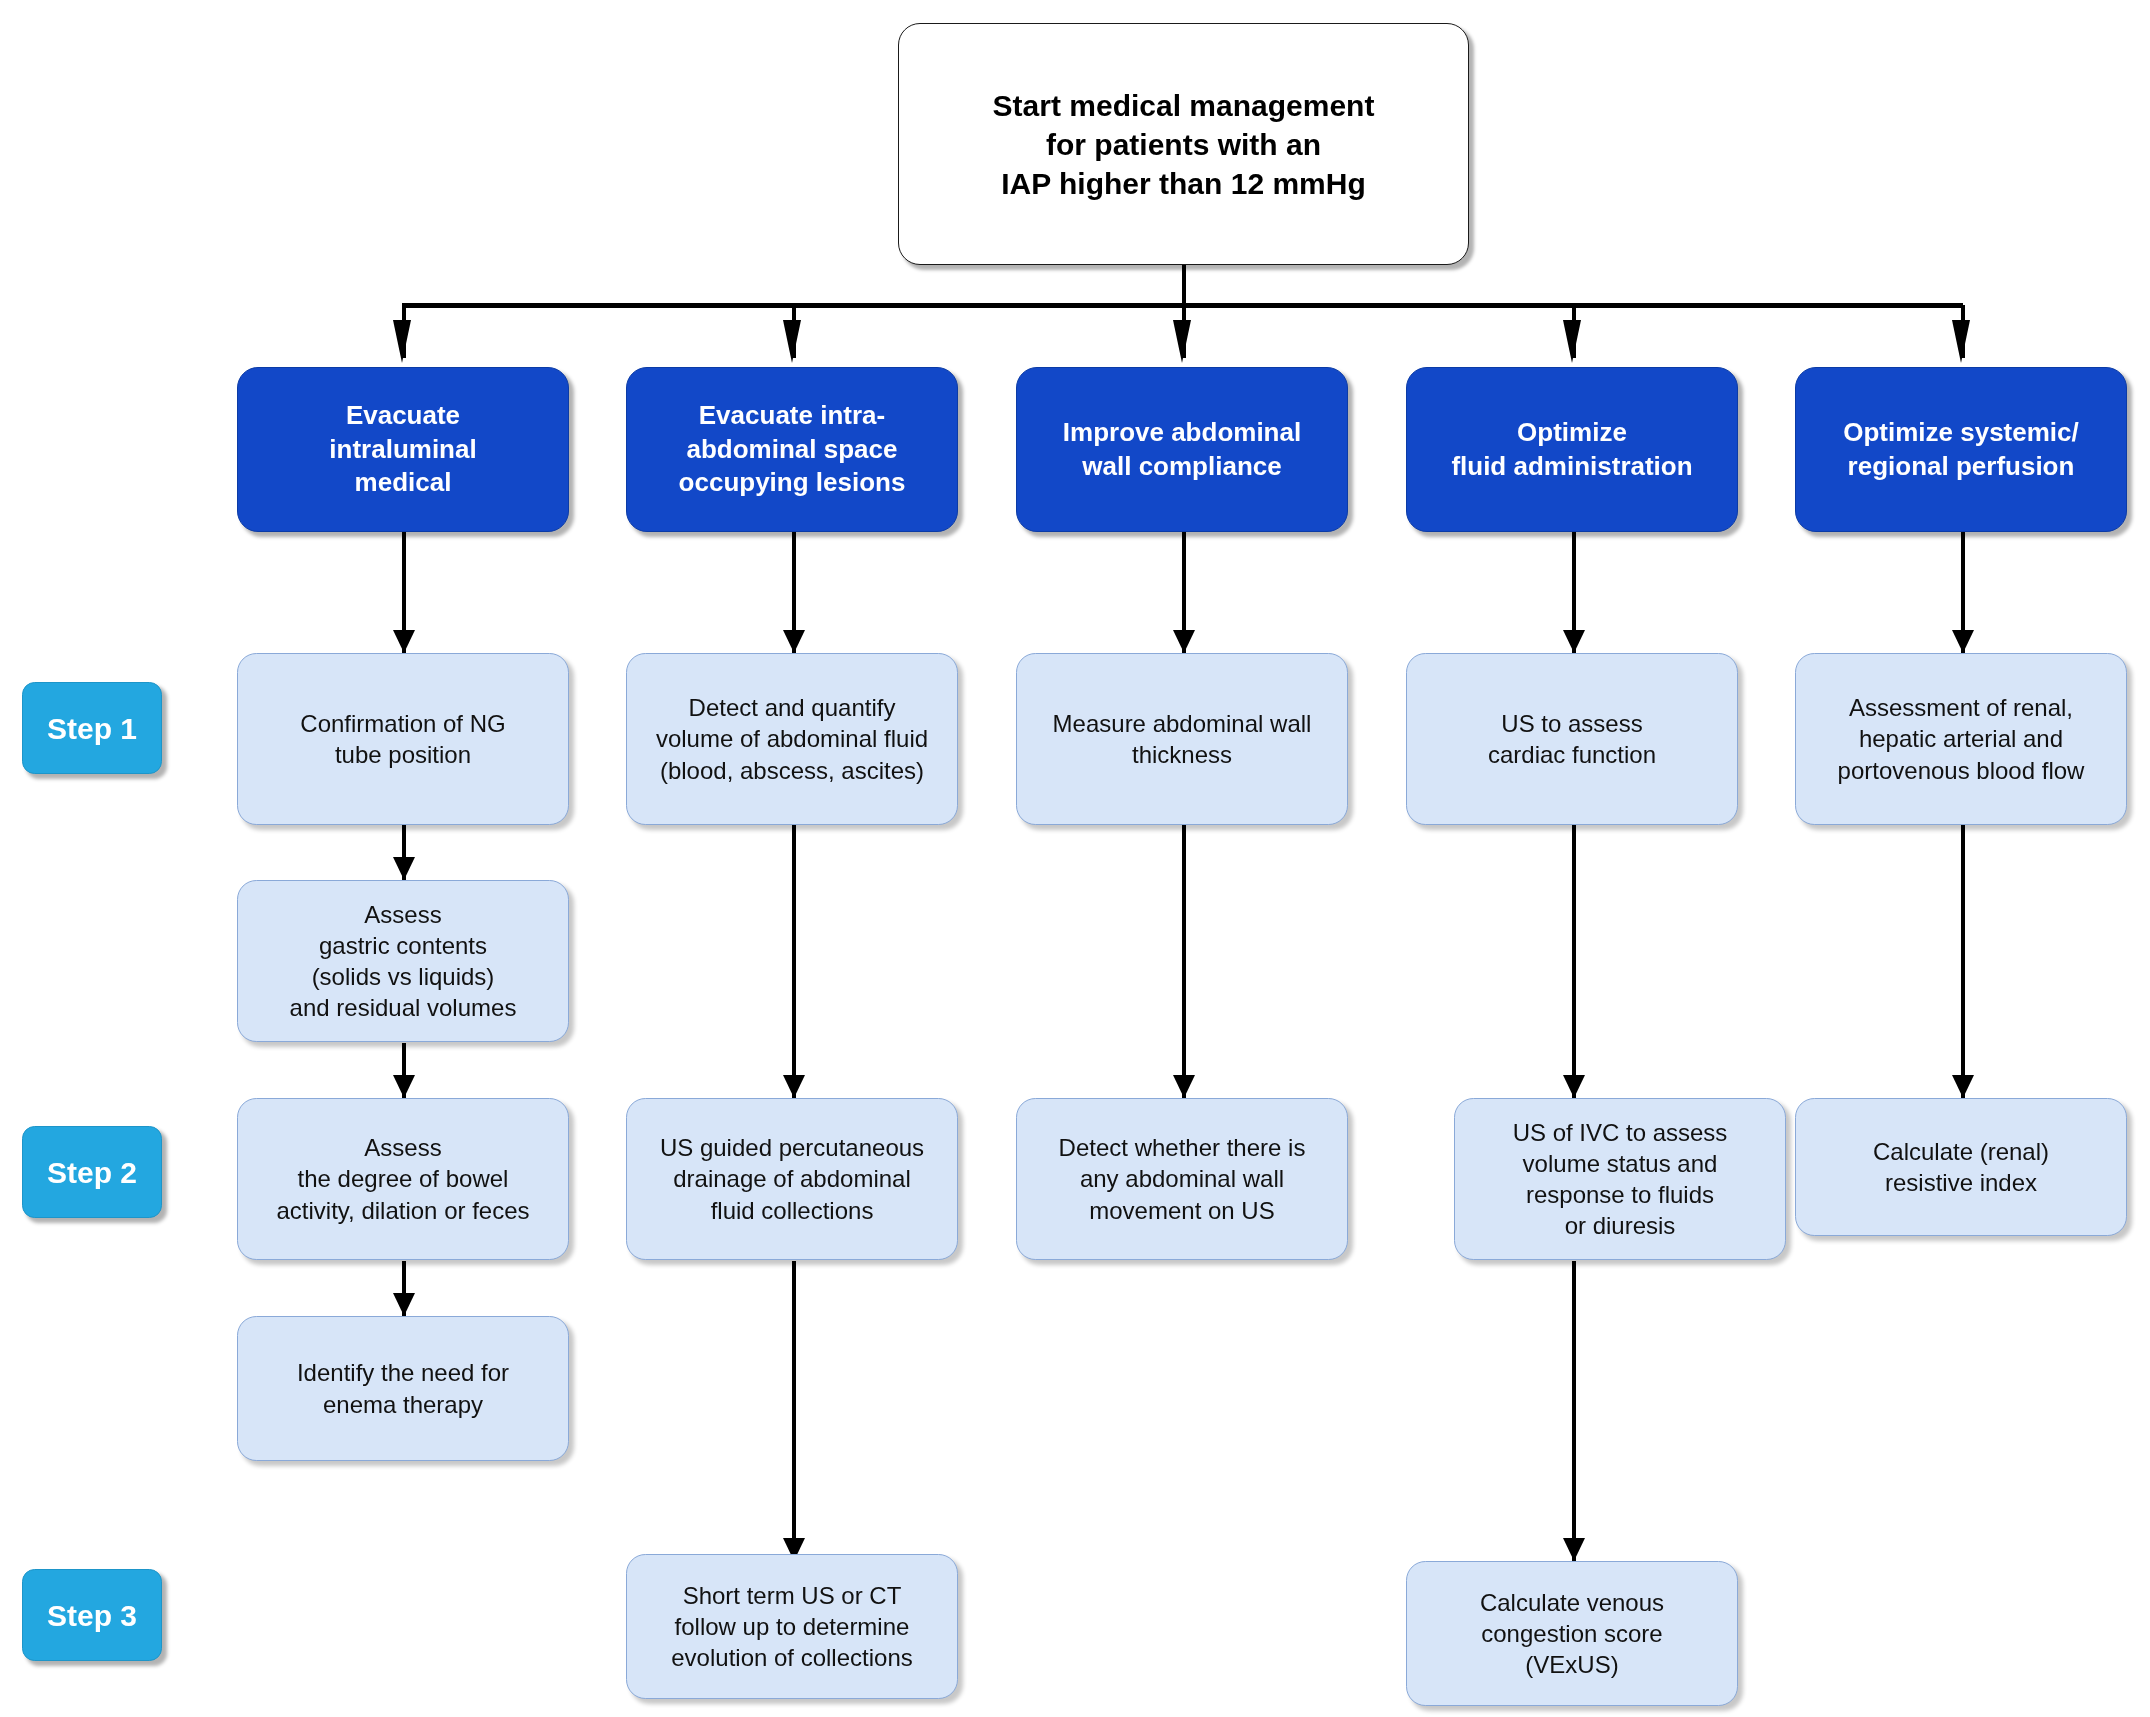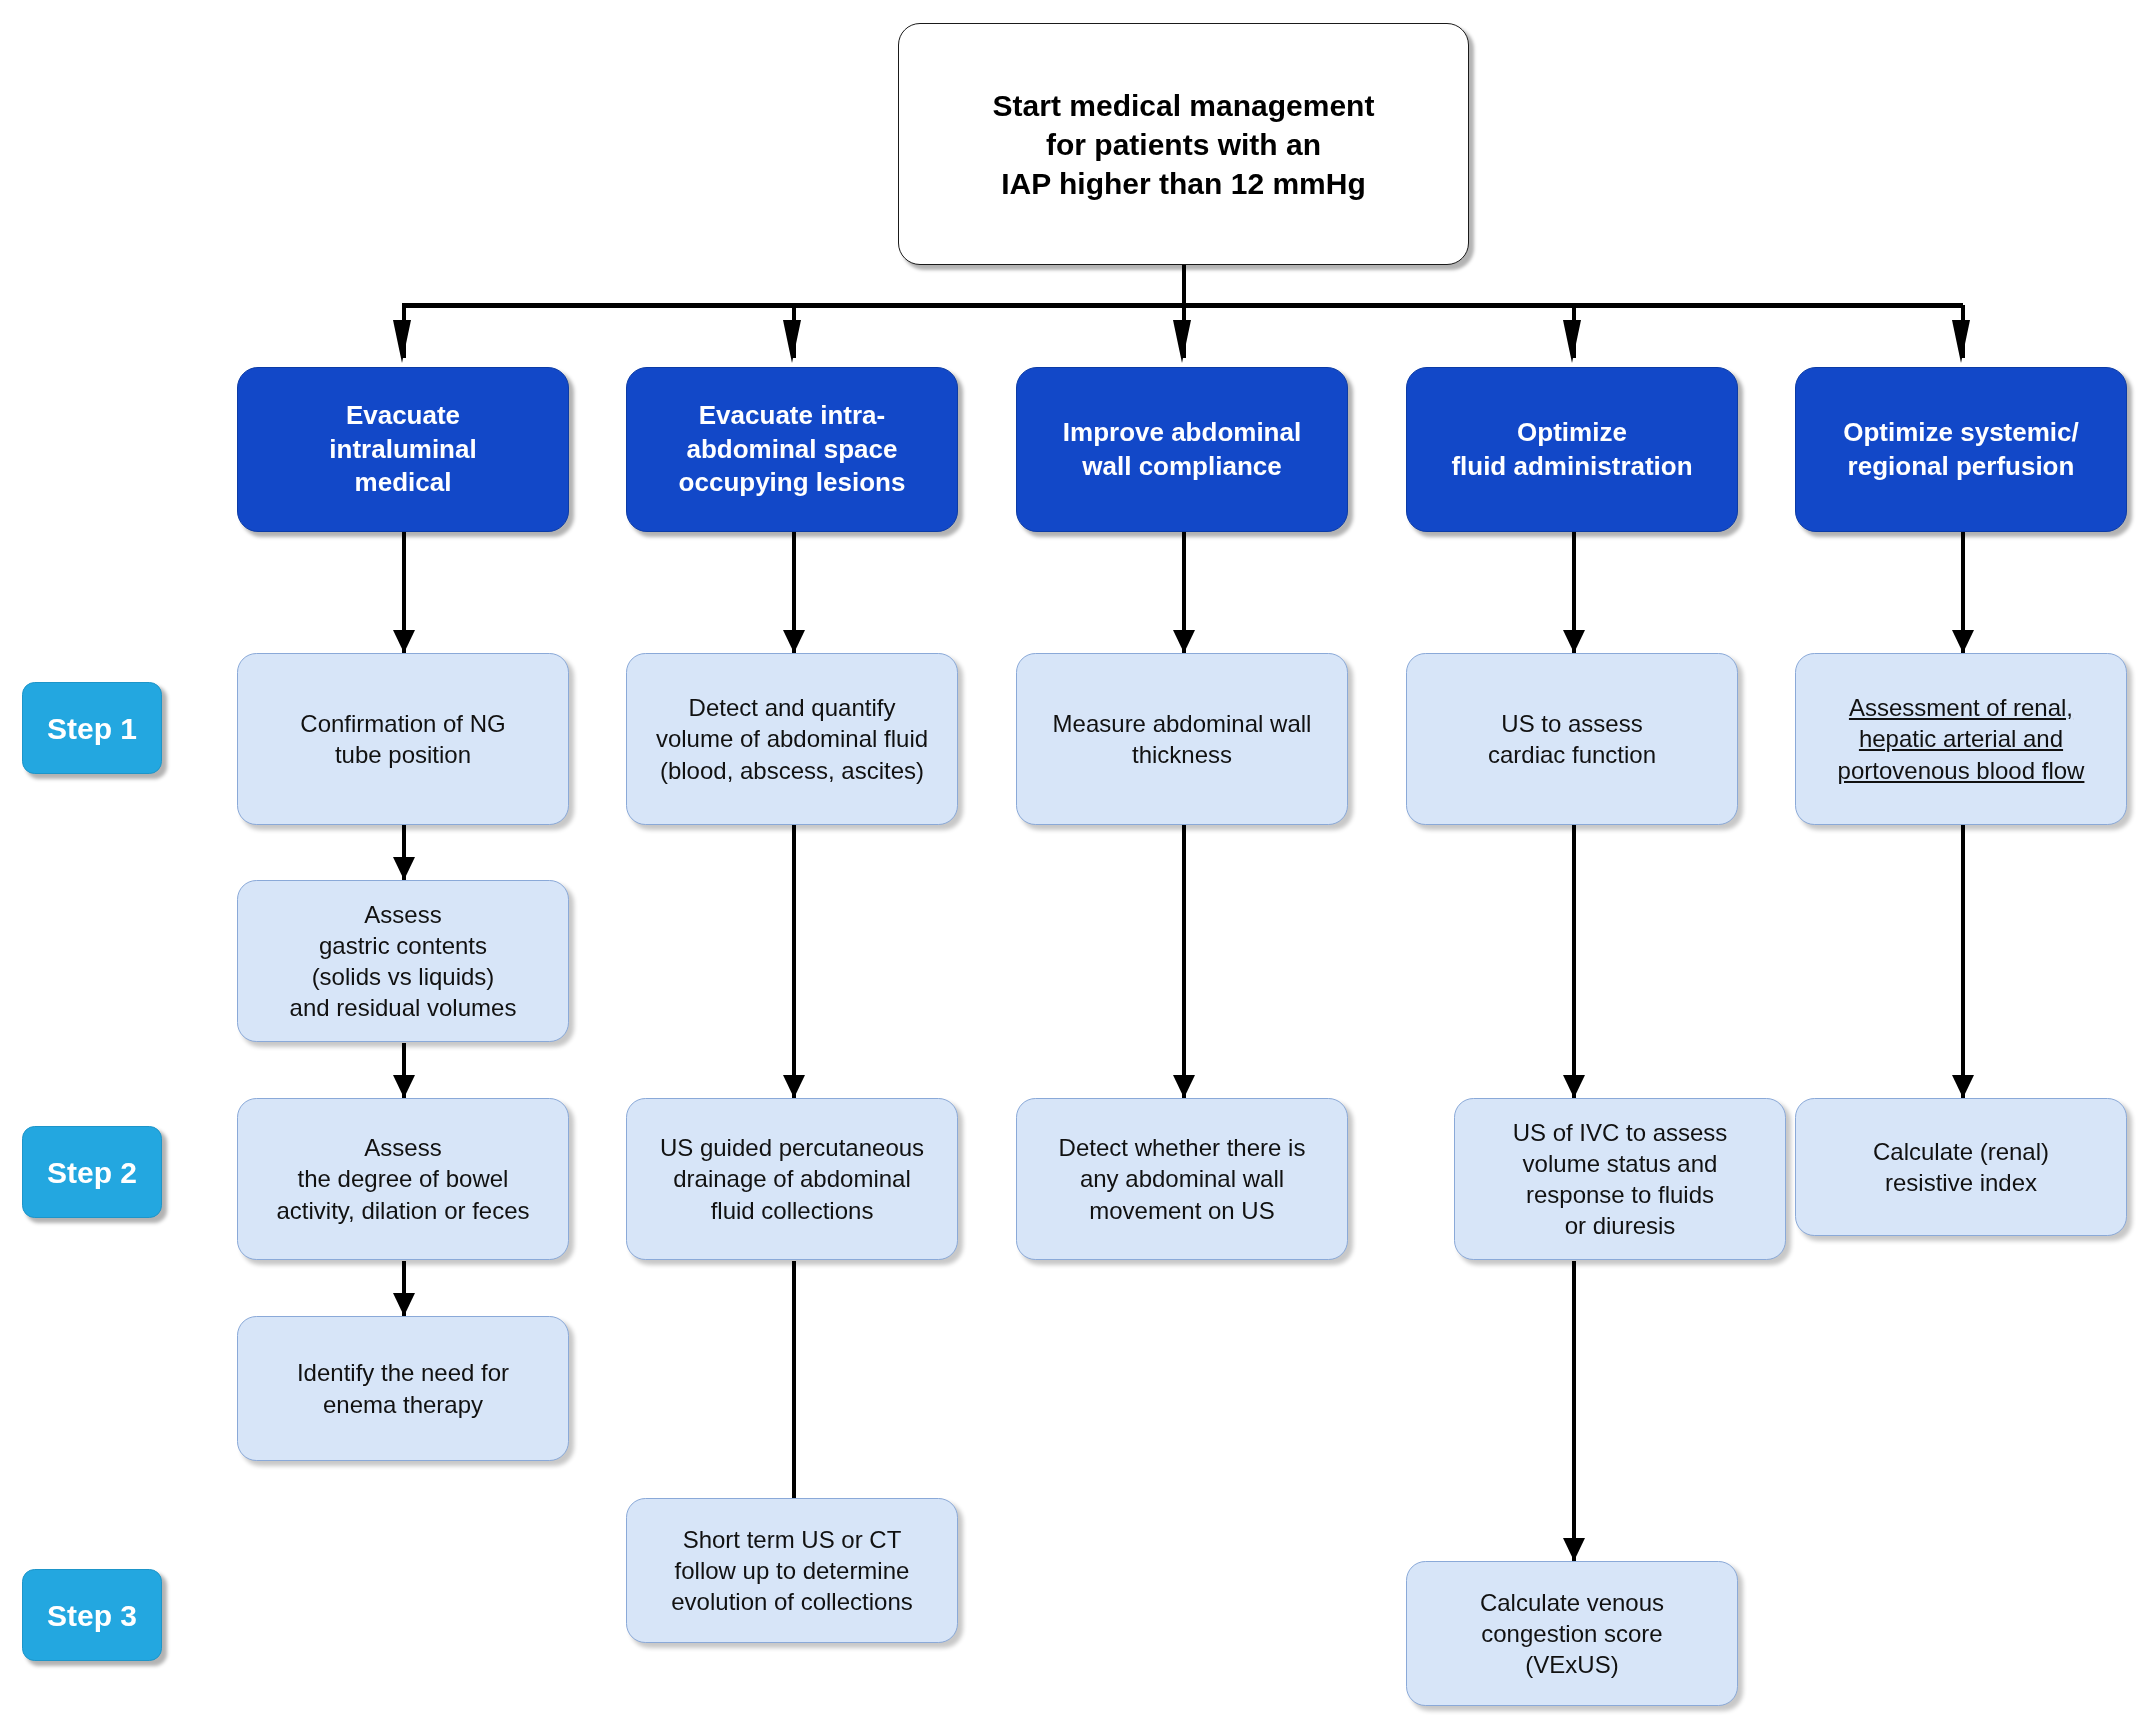--- a/index.html
+++ b/index.html
@@ -167,21 +167,21 @@
   <div class="node act-node" style="left:626px;top:653px;width:332px;height:172px;">Detect and quantify
 volume of abdominal fluid
 (blood, abscess, ascites)</div>
 
   <div class="node act-node" style="left:1016px;top:653px;width:332px;height:172px;">Measure abdominal wall
 thickness</div>
 
   <div class="node act-node" style="left:1406px;top:653px;width:332px;height:172px;">US to assess
 cardiac function</div>
 
-  <div class="node act-node" style="left:1795px;top:653px;width:332px;height:172px;text-decoration:underline;">Assessment of renal,
+  <div class="node act-node" style="left:1795px;top:653px;width:332px;height:172px;">Assessment of renal,
 hepatic arterial and
 portovenous blood flow</div>
 
   <div class="vline" style="left:402px;top:825px;height:56px;"></div>
   <div class="arrow-head" style="left:393px;top:857px;"></div>
 
   <div class="node act-node" style="left:237px;top:880px;width:332px;height:162px;">Assess
 gastric contents
 (solids vs liquids)
 and residual volumes</div>
@@ -202,21 +202,21 @@
   <div class="vline" style="left:792px;top:825px;height:274px;"></div>
   <div class="arrow-head" style="left:783px;top:1075px;"></div>
 
   <div class="node act-node" style="left:626px;top:1098px;width:332px;height:162px;">US guided percutaneous
 drainage of abdominal
 fluid collections</div>
 
   <div class="vline" style="left:792px;top:1261px;height:300px;"></div>
   <div class="arrow-head" style="left:783px;top:1538px;"></div>
 
-  <div class="node act-node" style="left:626px;top:1498px;width:332px;height:145px;">Short term US or CT
+  <div class="node act-node" style="left:626px;top:1554px;width:332px;height:145px;">Short term US or CT
 follow up to determine
 evolution of collections</div>
 
   <div class="vline" style="left:1182px;top:825px;height:274px;"></div>
   <div class="arrow-head" style="left:1173px;top:1075px;"></div>
 
   <div class="node act-node" style="left:1016px;top:1098px;width:332px;height:162px;">Detect whether there is
 any abdominal wall
 movement on US</div>
 

